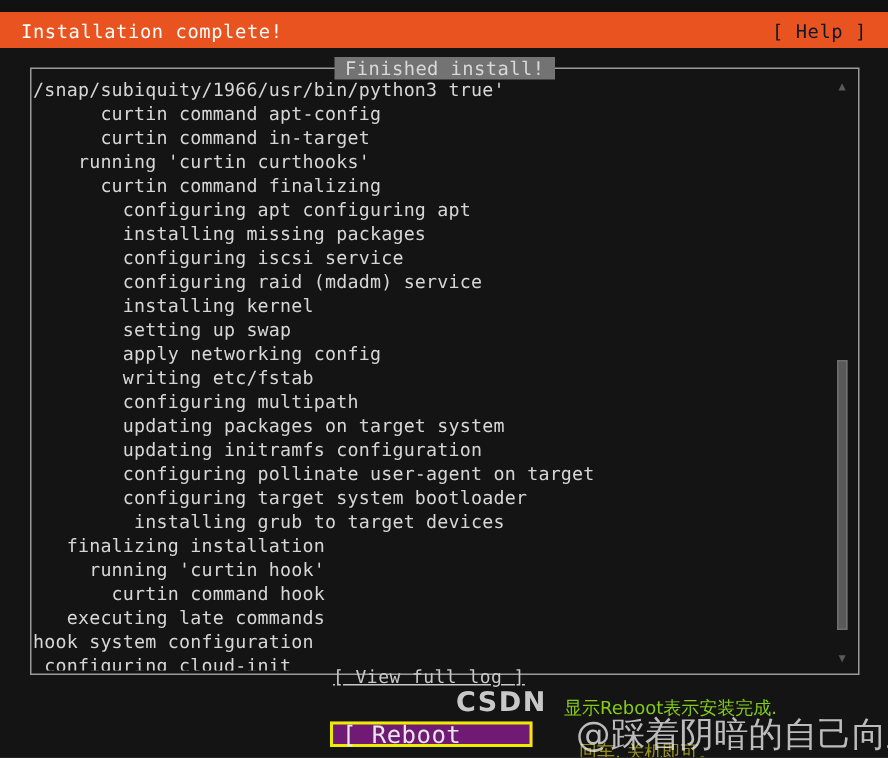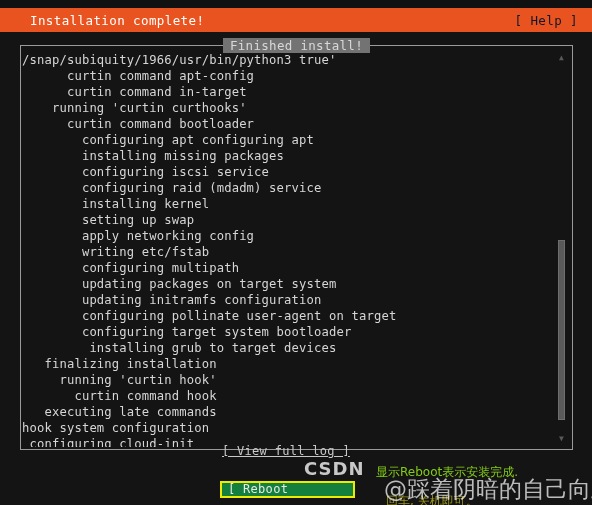--- a/index.html
+++ b/index.html
@@ -42,21 +42,20 @@
     align-items: center;
     justify-content: space-between;
     box-sizing: border-box;
     padding: 0 14px 0 14px;
   }
   #header-title {
     color: #ffffff;
     font-size: 12.5px;
     letter-spacing: 0.4px;
     white-space: nowrap;
-    margin-left: 16px;
   }
   #help-button {
     color: #0f172a;
     font-size: 12.5px;
     letter-spacing: 0.4px;
     white-space: nowrap;
     cursor: pointer;
   }
 
   
@@ -151,25 +150,25 @@
     white-space: nowrap;
     cursor: pointer;
     text-decoration: underline;
   }
   #reboot-button {
     position: absolute;
     left: 220px;
     top: 481px;
     width: 135px;
     height: 17px;
-    background: #15803d;
+    background: #701a75;
     border: 2px solid #ecec00;
     box-sizing: border-box;
     color: #e8e8e8;
-    font-size: 12px;
+    font-size: 16px;
     letter-spacing: 0.3px;
     line-height: 13px;
     padding-left: 6px;
     white-space: nowrap;
     cursor: pointer;
   }
 
   
   #annotation-line-1 {
     position: absolute;
@@ -234,21 +233,21 @@
 
   <div id="log-legend">
     <span id="log-legend-text">Finished install!</span>
   </div>
 
   <div id="log-lines">
       <div class="log-line">/snap/subiquity/1966/usr/bin/python3 true'</div>
       <div class="log-line">      curtin command apt-config</div>
       <div class="log-line">      curtin command in-target</div>
       <div class="log-line">    running 'curtin curthooks'</div>
-      <div class="log-line">      curtin command bootloader</div>
+      <div class="log-line">      curtin command finalizing</div>
       <div class="log-line">        configuring apt configuring apt</div>
       <div class="log-line">        installing missing packages</div>
       <div class="log-line">        configuring iscsi service</div>
       <div class="log-line">        configuring raid (mdadm) service</div>
       <div class="log-line">        installing kernel</div>
       <div class="log-line">        setting up swap</div>
       <div class="log-line">        apply networking config</div>
       <div class="log-line">        writing etc/fstab</div>
       <div class="log-line">        configuring multipath</div>
       <div class="log-line">        updating packages on target system</div>

